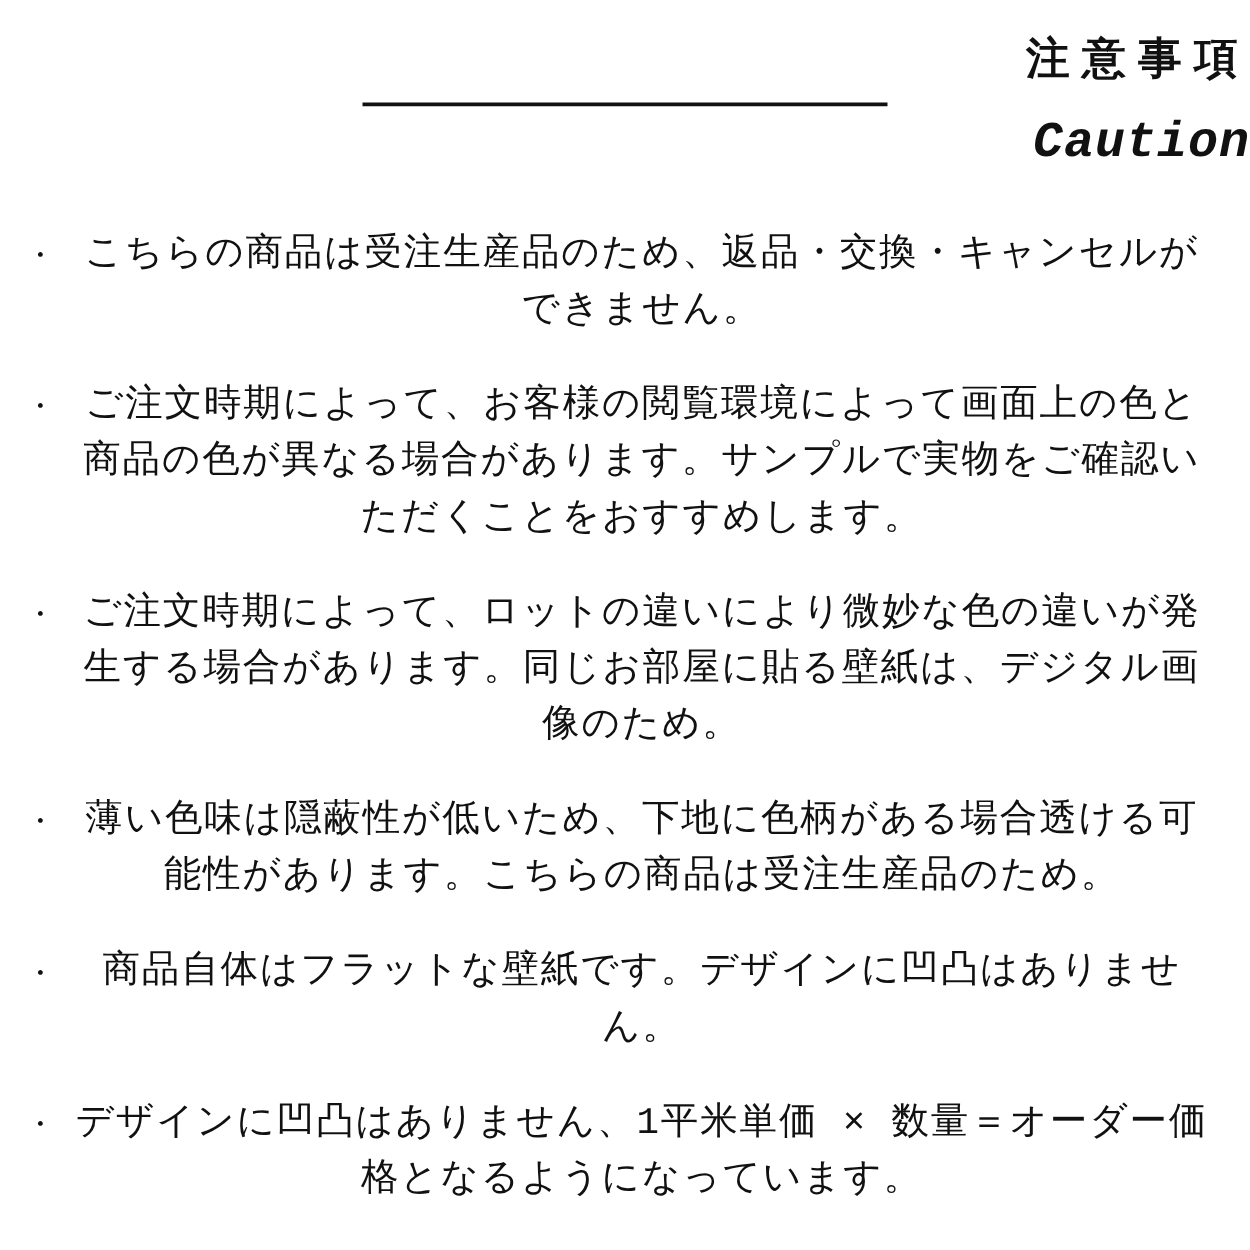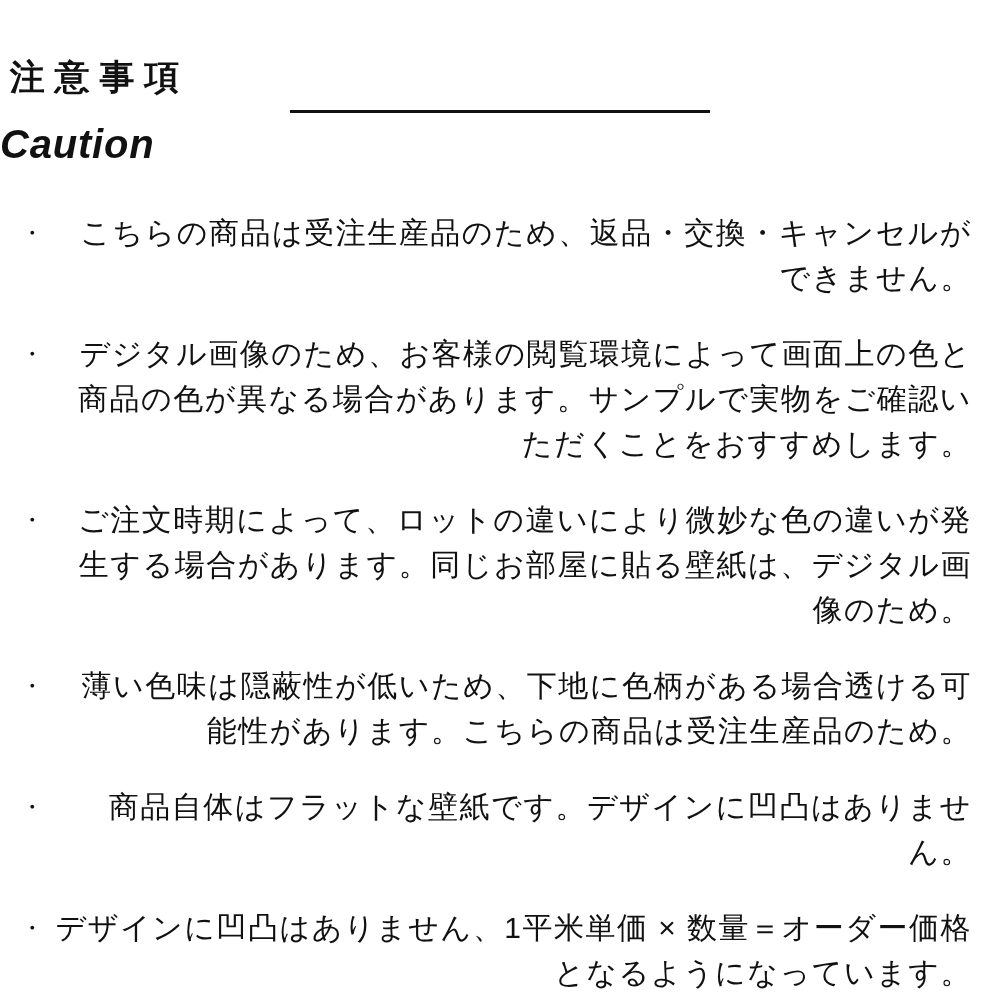--- a/index.html
+++ b/index.html
@@ -10,22 +10,23 @@
     color: #111111;
     font-family: "Liberation Sans", "DejaVu Sans", sans-serif;
     overflow: hidden;
   }
   .page {
     width: 1000px;
     height: 1000px;
     background: #ffffff;
   }
   .header {
-    text-align: left;
-    padding-top: 56px;
+    text-align: right;
+    padding-top: 28px;
+    font-family: Liberation Mono, monospace;
   }
   .title {
     font-size: 35px;
     font-weight: bold;
     letter-spacing: 0.28em;
     text-indent: 0.28em;
     line-height: 1.2;
     color: #111111;
   }
   .divider {
@@ -57,42 +58,43 @@
     color: #111111;
   }
   .bullet {
     flex: 0 0 35px;
     text-align: left;
     font-size: 24px;
     line-height: 45px;
   }
   .item-text {
     flex: 1 1 auto;
-    text-align: right;
+    text-align: center;
+    font-family: Liberation Mono, monospace;
   }
 </style>
 </head>
 <body>
 
 <div class="page">
 
   <header class="header">
     <h1 class="title">注意事項</h1>
     <div class="divider"></div>
     <div class="subtitle">Caution</div>
   </header>
 
   <ul class="caution-list">
     <li class="caution-item">
       <span class="bullet">・</span>
       <span class="item-text">こちらの商品は受注生産品のため、返品・交換・キャンセルができません。</span>
     </li>
     <li class="caution-item">
       <span class="bullet">・</span>
-      <span class="item-text">デジタル画像のため、お客様の閲覧環境によって画面上の色と商品の色が異なる場合があります。サンプルで実物をご確認いただくことをおすすめします。</span>
+      <span class="item-text">ご注文時期によって、お客様の閲覧環境によって画面上の色と商品の色が異なる場合があります。サンプルで実物をご確認いただくことをおすすめします。</span>
     </li>
     <li class="caution-item">
       <span class="bullet">・</span>
       <span class="item-text">ご注文時期によって、ロットの違いにより微妙な色の違いが発生する場合があります。同じお部屋に貼る壁紙は、デジタル画像のため。</span>
     </li>
     <li class="caution-item">
       <span class="bullet">・</span>
       <span class="item-text">薄い色味は隠蔽性が低いため、下地に色柄がある場合透ける可能性があります。こちらの商品は受注生産品のため。</span>
     </li>
     <li class="caution-item">

